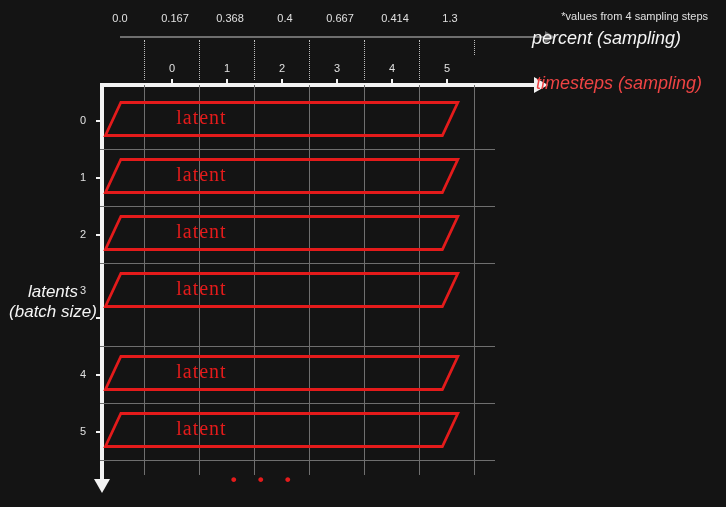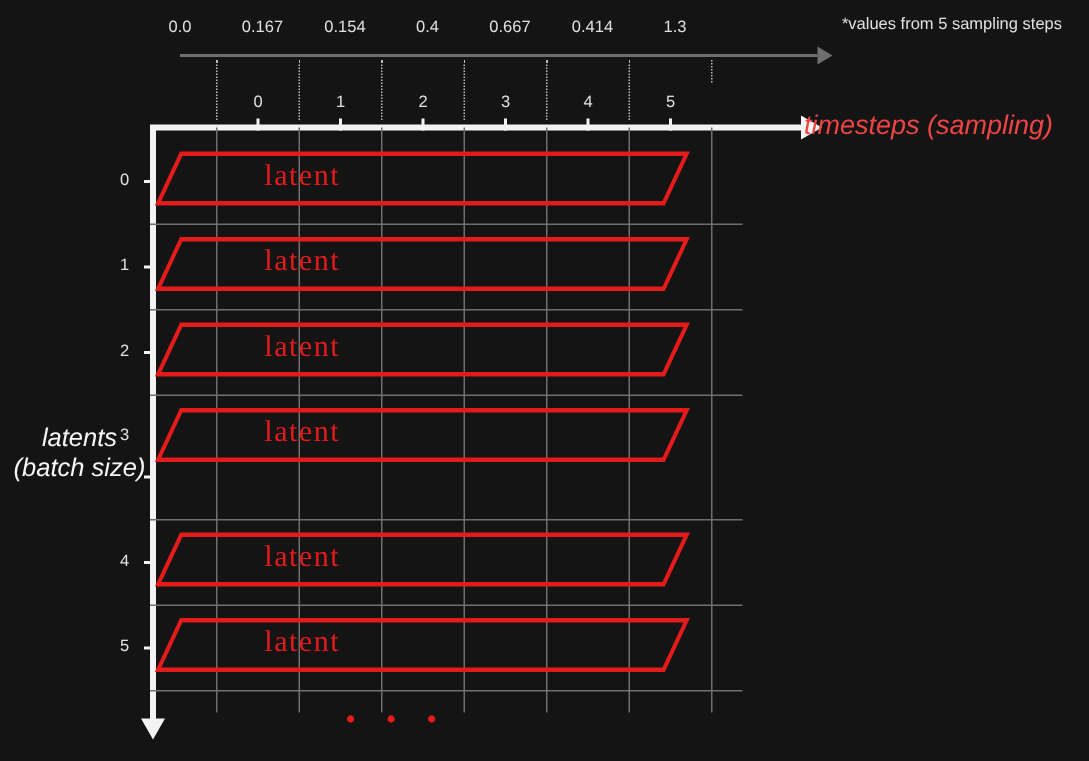--- a/index.html
+++ b/index.html
@@ -168,35 +168,36 @@
   .tick-y {
     position: absolute; width: 8px; height: 2px; background: #f3f3f3;
     left: -4px;
   }
 </style>
 </head>
 <body>
 
 <div class="stage">
 
-  <div class="note">*values from 5 sampling steps</div>
+  <div class="note">*values from 4 sampling steps</div>
 
   <div class="percent-axis">
     <div class="percent-ticks">
       <span style="left:20px">0.0</span>
       <span style="left:75px">0.167</span>
-      <span style="left:130px">0.154</span>
+      <span style="left:130px">0.368</span>
       <span style="left:185px">0.4</span>
       <span style="left:240px">0.667</span>
       <span style="left:295px">0.414</span>
       <span style="left:350px">1.3</span>
     </div>
     <div class="arrow-line"></div>
     <div class="arrow-head"></div>
   </div>
+  <div class="label-percent">percent (sampling)</div>
 
   <div class="timesteps-axis">
     <div class="timesteps-ticks">
       <span style="left:72px">0</span>
       <span style="left:127px">1</span>
       <span style="left:182px">2</span>
       <span style="left:237px">3</span>
       <span style="left:292px">4</span>
       <span style="left:347px">5</span>
     </div>

